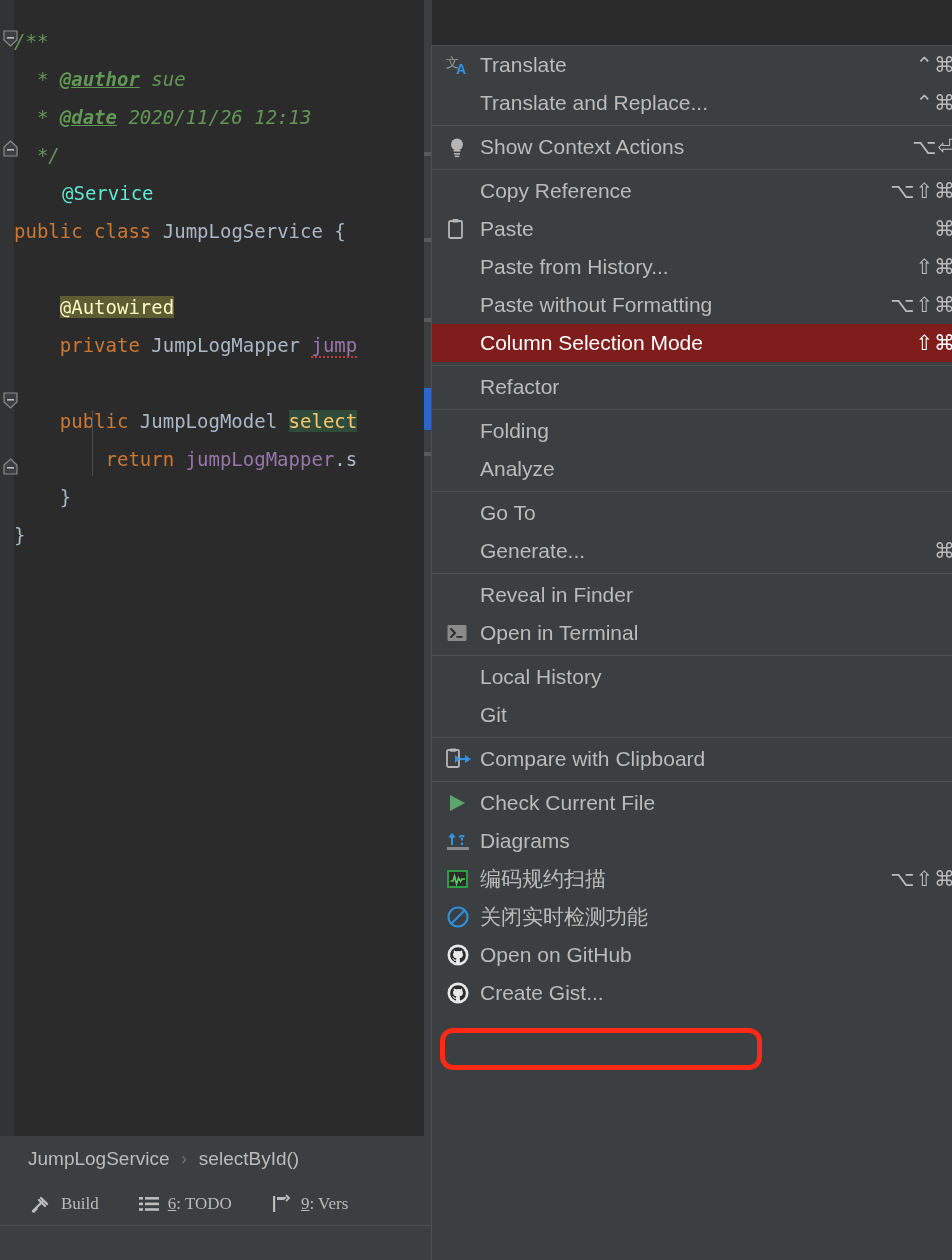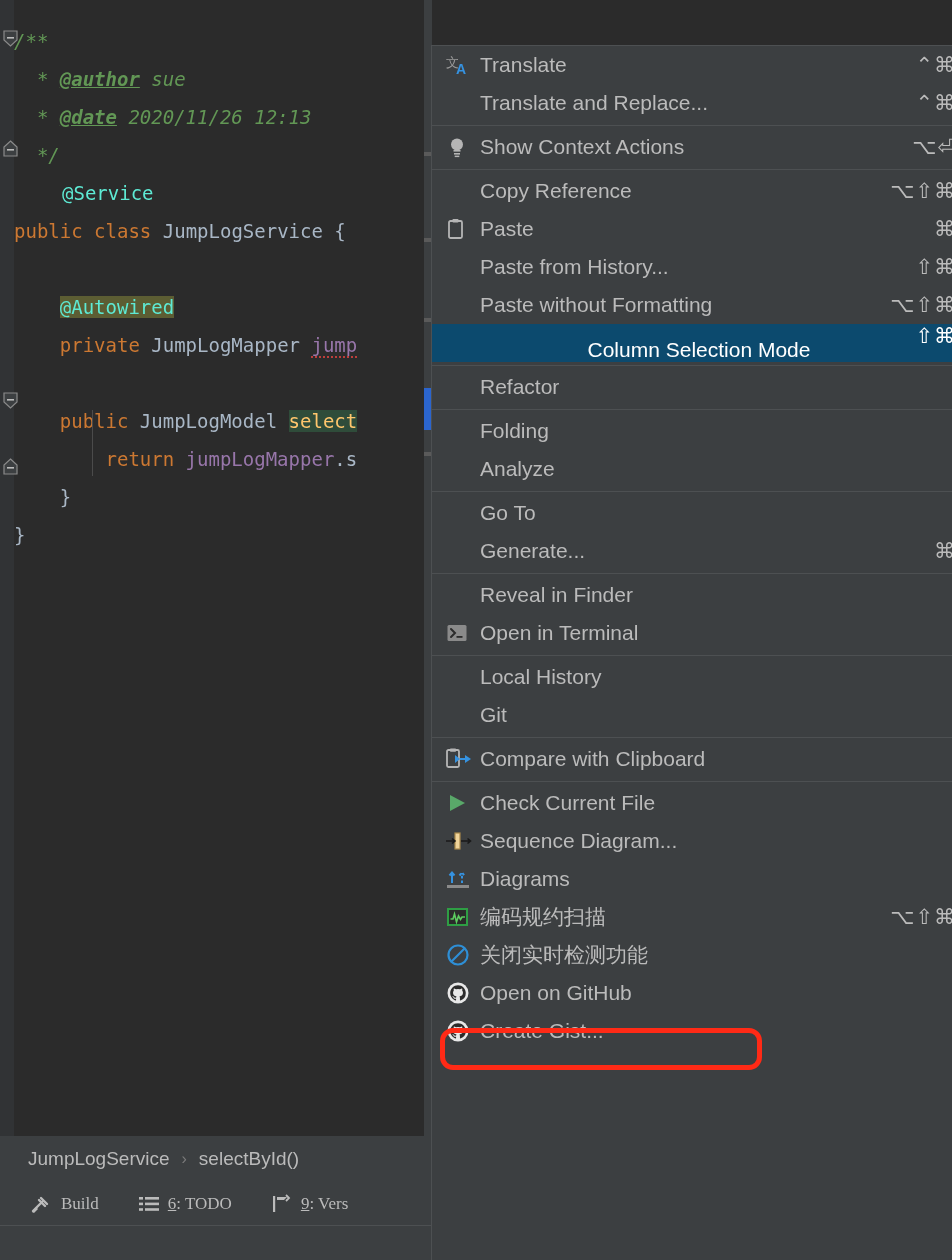--- a/index.html
+++ b/index.html
@@ -34,21 +34,21 @@
   #code {
     position:absolute; left:14px; top:22px; right:0;
     font-family:"DejaVu Sans Mono", monospace;
     font-size:19px; line-height:38px;
     white-space:pre;
   }
   .ln { height:38px; position:relative; }
   .cmt  { color:#629755; font-style:italic; }
   .tag  { color:#629755; font-style:italic; font-weight:bold; text-decoration:underline;margin-top:48px; }
   .ann  { color:#5eead4;margin-left:48px; }
-  .annhl{ color:#5eead4; background:#5C5D33; }
+  .annhl{ color:#fef9c3; background:#5C5D33; }
   .kw   { color:#CC7832; }
   .typ  { color:#A9B7C6; }
   .cls  { color:#A9B7C6; }
   .fld  { color:#9876AA; }
   .mthsel { color:#FFC66D; background:#2F4C3A; }
   .br   { color:#A9B7C6; }
   .squig { border-bottom:2px dotted #BC3F3C; }
   .caretline {
     position:absolute; left:0; top:0; right:0; height:38px;
     background:#323232; z-index:-1;
@@ -86,21 +86,21 @@
     background:#3C3F41;
     border-top:1px solid #4D5052;
     border-left:1px solid #4D5052;
     overflow:hidden;
     font-size:21px;
   }
   .mi {
     position:relative; height:38px; display:flex; align-items:center;
     color:#BBBBBB; padding-left:14px; white-space:nowrap;
   }
-  .mi.sel { background:#0c4a6e; color:#FFFFFF;flex-direction:column; }
+  .mi.sel { background:#7f1d1d; color:#FFFFFF; }
   .mi .icon {
     width:34px; min-width:34px; height:24px;
     display:flex; align-items:center; justify-content:flex-start;
   }
   .mi .label { flex:0 0 auto; }
   .mi .accel {
     position:absolute; right:-4px; font-family:"Liberation Sans", sans-serif;
     color:#BBBBBB; font-size:21px; letter-spacing:1px;
   }
   .mi.sel .accel { color:#FFFFFF; }
@@ -326,30 +326,20 @@
     <div class="mi">
       <span class="icon">
         <svg width="22" height="22" viewBox="0 0 22 22">
           <path d="M4 3 L19 11 L4 19 Z" fill="#59A869"></path>
         </svg>
       </span>
       <span class="label">Check Current File</span>
     </div>
     <div class="mi">
       <span class="icon">
-        <svg width="26" height="22" viewBox="0 0 26 22">
-          <rect x="9" y="3" width="5" height="16" fill="#F0D49A" stroke="#A8884A" stroke-width="1.2"></rect>
-          <path d="M0 11 H8 M6 8.5 L9 11 L6 13.5" stroke="#1A1A1A" stroke-width="1.6" fill="none"></path>
-          <path d="M15 11 H24 M21.5 8.5 L24.5 11 L21.5 13.5" stroke="#1A1A1A" stroke-width="1.6" fill="none"></path>
-        </svg>
-      </span>
-      <span class="label">Sequence Diagram...</span>
-    </div>
-    <div class="mi">
-      <span class="icon">
         <svg width="24" height="22" viewBox="0 0 24 22">
           <rect x="1" y="17" width="22" height="3" fill="#8A8A8A"></rect>
           <path d="M6 15 V5 M3.5 7.5 L6 4.5 L8.5 7.5" stroke="#3592E0" stroke-width="2" fill="none"></path>
           <path d="M16 15 V5 M13.5 7.5 L16 4.5 L18.5 7.5" stroke="#3592E0" stroke-width="2" fill="none" stroke-dasharray="2.6 2"></path>
         </svg>
       </span>
       <span class="label">Diagrams</span>
     </div>
     <div class="mi">
       <span class="icon">

